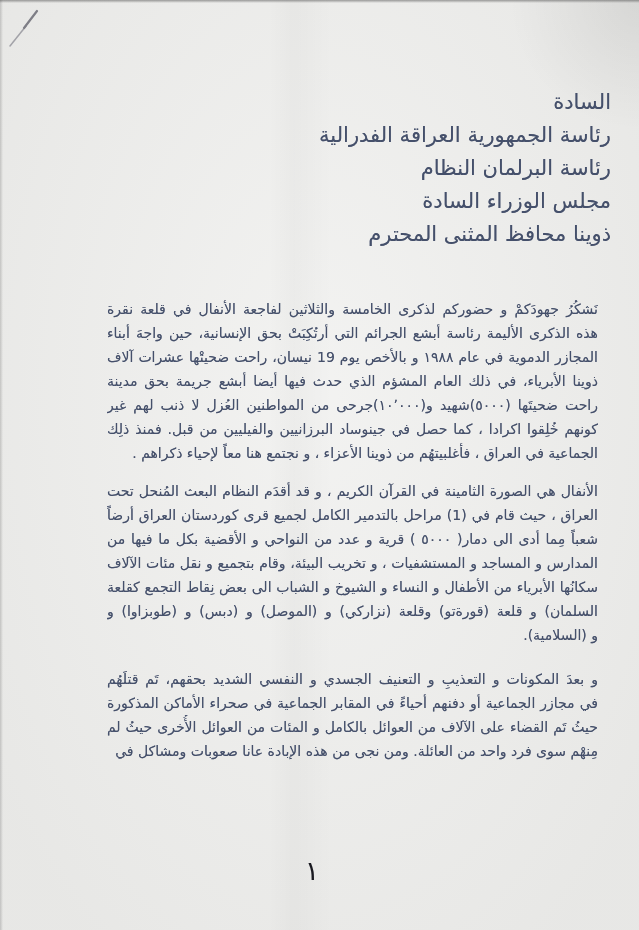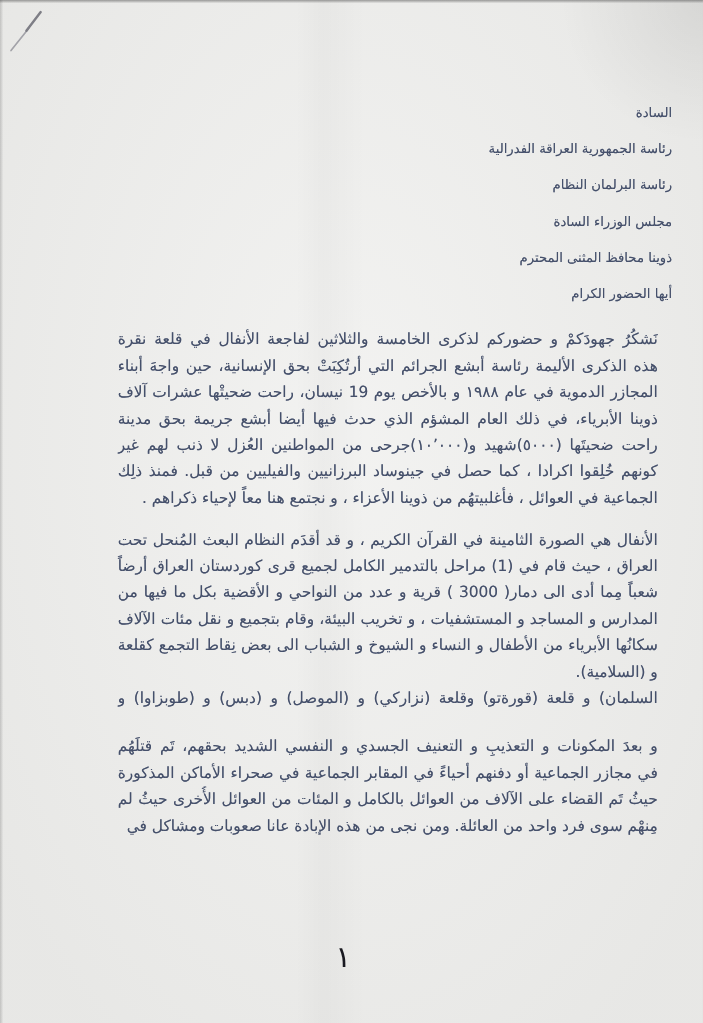--- a/index.html
+++ b/index.html
@@ -18,21 +18,21 @@
       linear-gradient(180deg, rgba(70,70,70,0.50) 0px, rgba(70,70,70,0.0) 3px),
       linear-gradient(90deg, rgba(95,95,95,0.28) 0px, rgba(95,95,95,0.0) 3px),
       radial-gradient(circle at 100% 0%, rgba(0,0,0,0.075), rgba(0,0,0,0) 130px),
       linear-gradient(90deg, rgba(0,0,0,0) 42%, rgba(0,0,0,0.022) 46%, rgba(0,0,0,0) 52%),
       radial-gradient(ellipse at 50% 42%, rgba(255,255,255,0.30), rgba(0,0,0,0.025) 88%);
   }
   .pen-mark { position:absolute; left:4px; top:6px; }
   .address {
     position:absolute; top:86px; left:94px; right:28px;
     direction:rtl; text-align:right;
-    font-size:12px; line-height:33px;
+    font-size:21px; line-height:33px;
     text-shadow:0 0 0.5px rgba(69,80,107,0.55);
   }
   .address-line { height:33px; }
   .bodytext {
     position:absolute; top:283px; left:93px; right:27px;
     direction:rtl;
     font-size:14px;
     text-shadow:0 0 0.5px rgba(69,80,107,0.55);
   }
   .para { margin:14px; padding:0; }
@@ -62,43 +62,42 @@
     <line x1="6" y1="40" x2="22" y2="20" stroke="#a2a2a8" stroke-width="1.5" stroke-linecap="round"></line>
     <line x1="20" y1="22" x2="33" y2="5" stroke="#7e7e86" stroke-width="2.2" stroke-linecap="round"></line>
   </svg>
 
   <div class="address">
     <div class="address-line">السادة</div>
     <div class="address-line">رئاسة الجمهورية العراقة الفدرالية</div>
     <div class="address-line">رئاسة البرلمان النظام</div>
     <div class="address-line">مجلس الوزراء السادة</div>
     <div class="address-line">ذوينا محافظ المثنى المحترم</div>
-    <div class="address-line">أيها الحضور الكرام</div>
   </div>
 
   <div class="bodytext">
 
     <div class="para para-1">
       <div class="line">نَشكُرُ جهودَكمْ و حضوركم لذكرى الخامسة والثلاثين لفاجعة الأنفال في قلعة نقرة السلمان.</div>
       <div class="line">هذه الذكرى الأليمة رئاسة أبشع الجرائم التي أرتُكِبَتْ بحق الإنسانية، حين واجهَ أبناء شعبنا</div>
       <div class="line">المجازر الدموية في عام ١٩٨٨ و بالأخص يوم 19 نيسان، راحت ضحيتْها عشرات آلاف من</div>
       <div class="line">ذوينا الأبرياء، في ذلك العام المشؤم الذي حدث فيها أيضا أبشع جريمة بحق مدينة حلبجة،</div>
       <div class="line">راحت ضحيتَها (٥٠٠٠)شهيد و(١٠٬٠٠٠)جرحى من المواطنين العُزل لا ذنب لهم غير</div>
       <div class="line">كونهم خُلِقوا اكرادا ، كما حصل في جينوساد البرزانيين والفيليين من قبل. فمنذ ذلِك الحين</div>
-      <div class="line end">الجماعية في العوائل ، فأغلبيتهُم من ذوينا الأعزاء ، و نجتمع هنا معاً لإحياء ذكراهم .</div>
+      <div class="line end">الجماعية في العراق ، فأغلبيتهُم من ذوينا الأعزاء ، و نجتمع هنا معاً لإحياء ذكراهم .</div>
     </div>
 
     <div class="para para-2">
       <div class="line">الأنفال هي الصورة الثامينة في القرآن الكريم ، و قد أقدَم النظام البعث المُنحل تحت هذه</div>
       <div class="line">العراق ، حيث قام في (1) مراحل بالتدمير الكامل لجميع قرى كوردستان العراق أرضاً و</div>
-      <div class="line">شعباً مِما أدى الى دمار( 3000 ) قرية و عدد من النواحي و الأقضية بكل ما فيها من</div>
+      <div class="line">شعباً مِما أدى الى دمار( ٥٠٠٠ ) قرية و عدد من النواحي و الأقضية بكل ما فيها من</div>
       <div class="line">المدارس و المساجد و المستشفيات ، و تخريب البيئة، وقام بتجميع و نقل مئات الآلاف من</div>
       <div class="line">سكانُها الأبرياء من الأطفال و النساء و الشيوخ و الشباب الى بعض نِقاط التجمع كقلعة (نقرة</div>
+      <div class="line">السلمان) و قلعة (قورةتو) وقلعة (نزاركي) و (الموصل) و (دبس) و (طوبزاوا) و (تكريتْ)</div>
       <div class="line end">و (السلامية).</div>
-      <div class="line">السلمان) و قلعة (قورةتو) وقلعة (نزاركي) و (الموصل) و (دبس) و (طوبزاوا) و (تكريتْ)</div>
     </div>
 
     <div class="para para-3">
       <div class="line">و بعدَ المكونات و التعذيبِ و التعنيف الجسدي و النفسي الشديد بحقهم، تَم قتلَهُم بأبشع صورةً</div>
       <div class="line">في مجازر الجماعية أو دفنهم أحياءً في المقابر الجماعية في صحراء الأماكن المذكورة أعلاه.</div>
       <div class="line">حيثُ تَم القضاء على الآلاف من العوائل بالكامل و المئات من العوائل الأُخرى حيثُ لم يِنجُوا</div>
       <div class="line end">مِنهْم سوى فرد واحد من العائلة. ومن نجى من هذه الإبادة عانا صعوبات ومشاكل في حياتَها</div>
     </div>
 
   </div>

